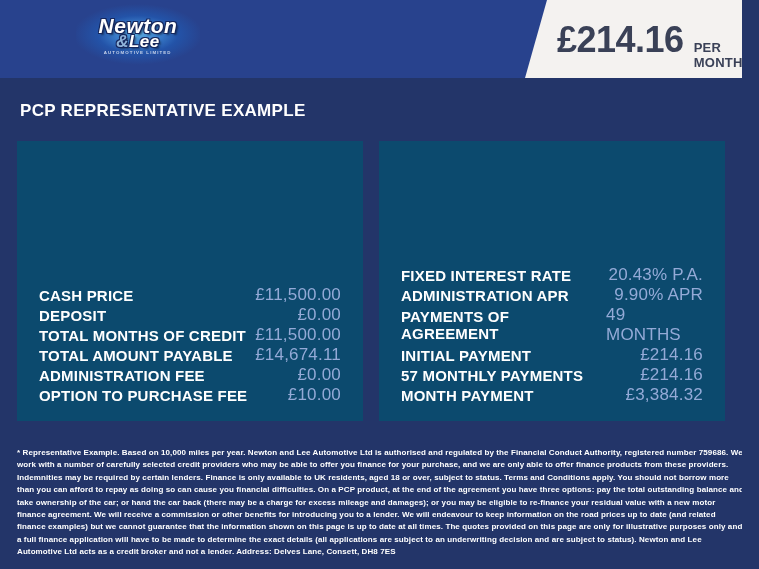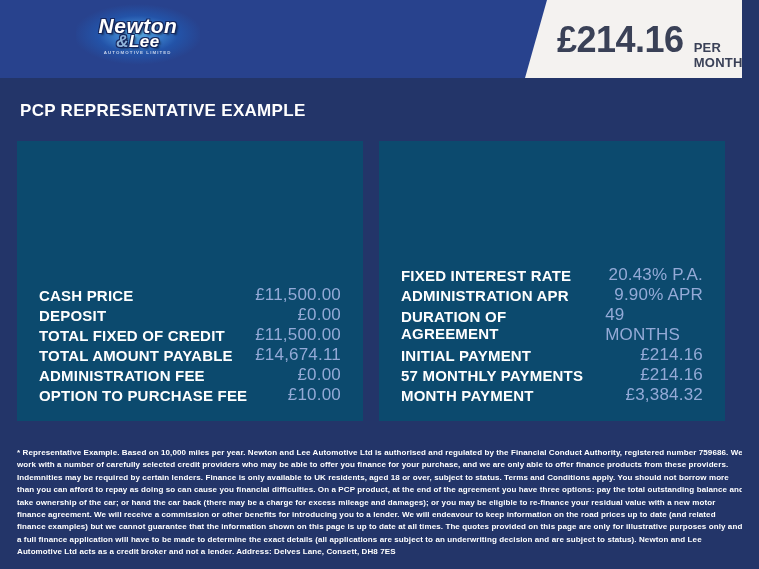--- a/index.html
+++ b/index.html
@@ -78,21 +78,21 @@
     <section class="panel">
       <div class="row">
         <span class="lbl">CASH PRICE</span>
         <span class="val">£11,500.00</span>
       </div>
       <div class="row">
         <span class="lbl">DEPOSIT</span>
         <span class="val">£0.00</span>
       </div>
       <div class="row">
-        <span class="lbl">TOTAL FIXED OF CREDIT</span>
+        <span class="lbl">TOTAL MONTHS OF CREDIT</span>
         <span class="val">£11,500.00</span>
       </div>
       <div class="row">
         <span class="lbl">TOTAL AMOUNT PAYABLE</span>
         <span class="val">£14,674.11</span>
       </div>
       <div class="row">
         <span class="lbl">ADMINISTRATION FEE</span>
         <span class="val">£0.00</span>
       </div>
@@ -105,21 +105,21 @@
     <section class="panel">
       <div class="row">
         <span class="lbl">FIXED INTEREST RATE</span>
         <span class="val">20.43% P.A.</span>
       </div>
       <div class="row">
         <span class="lbl">ADMINISTRATION APR</span>
         <span class="val">9.90% APR</span>
       </div>
       <div class="row">
-        <span class="lbl">DURATION OF AGREEMENT</span>
+        <span class="lbl">PAYMENTS OF AGREEMENT</span>
         <span class="val">49 MONTHS</span>
       </div>
       <div class="row">
         <span class="lbl">INITIAL PAYMENT</span>
         <span class="val">£214.16</span>
       </div>
       <div class="row">
         <span class="lbl">57 MONTHLY PAYMENTS</span>
         <span class="val">£214.16</span>
       </div>

